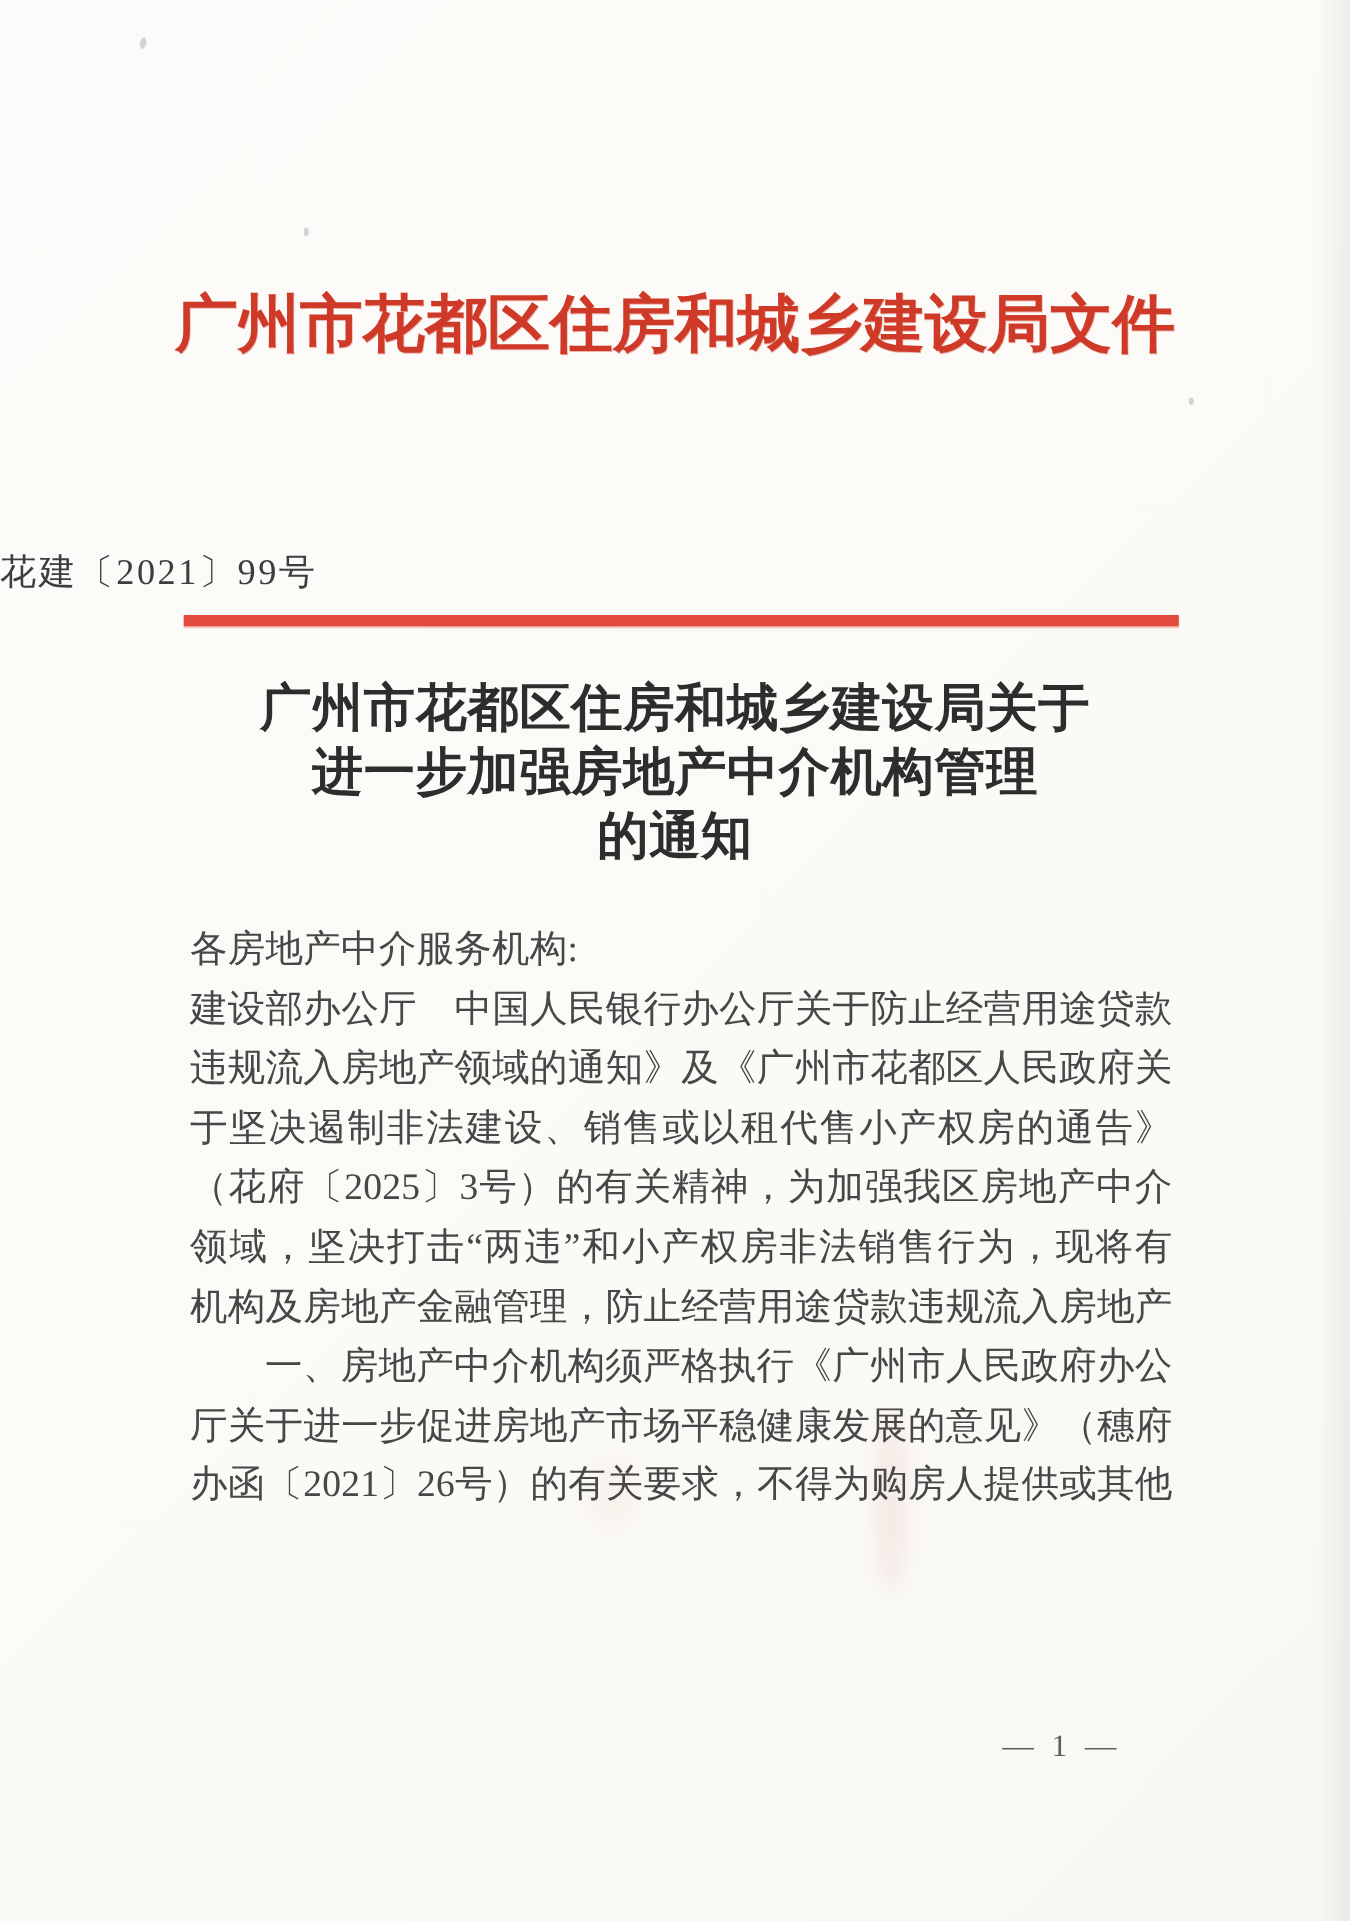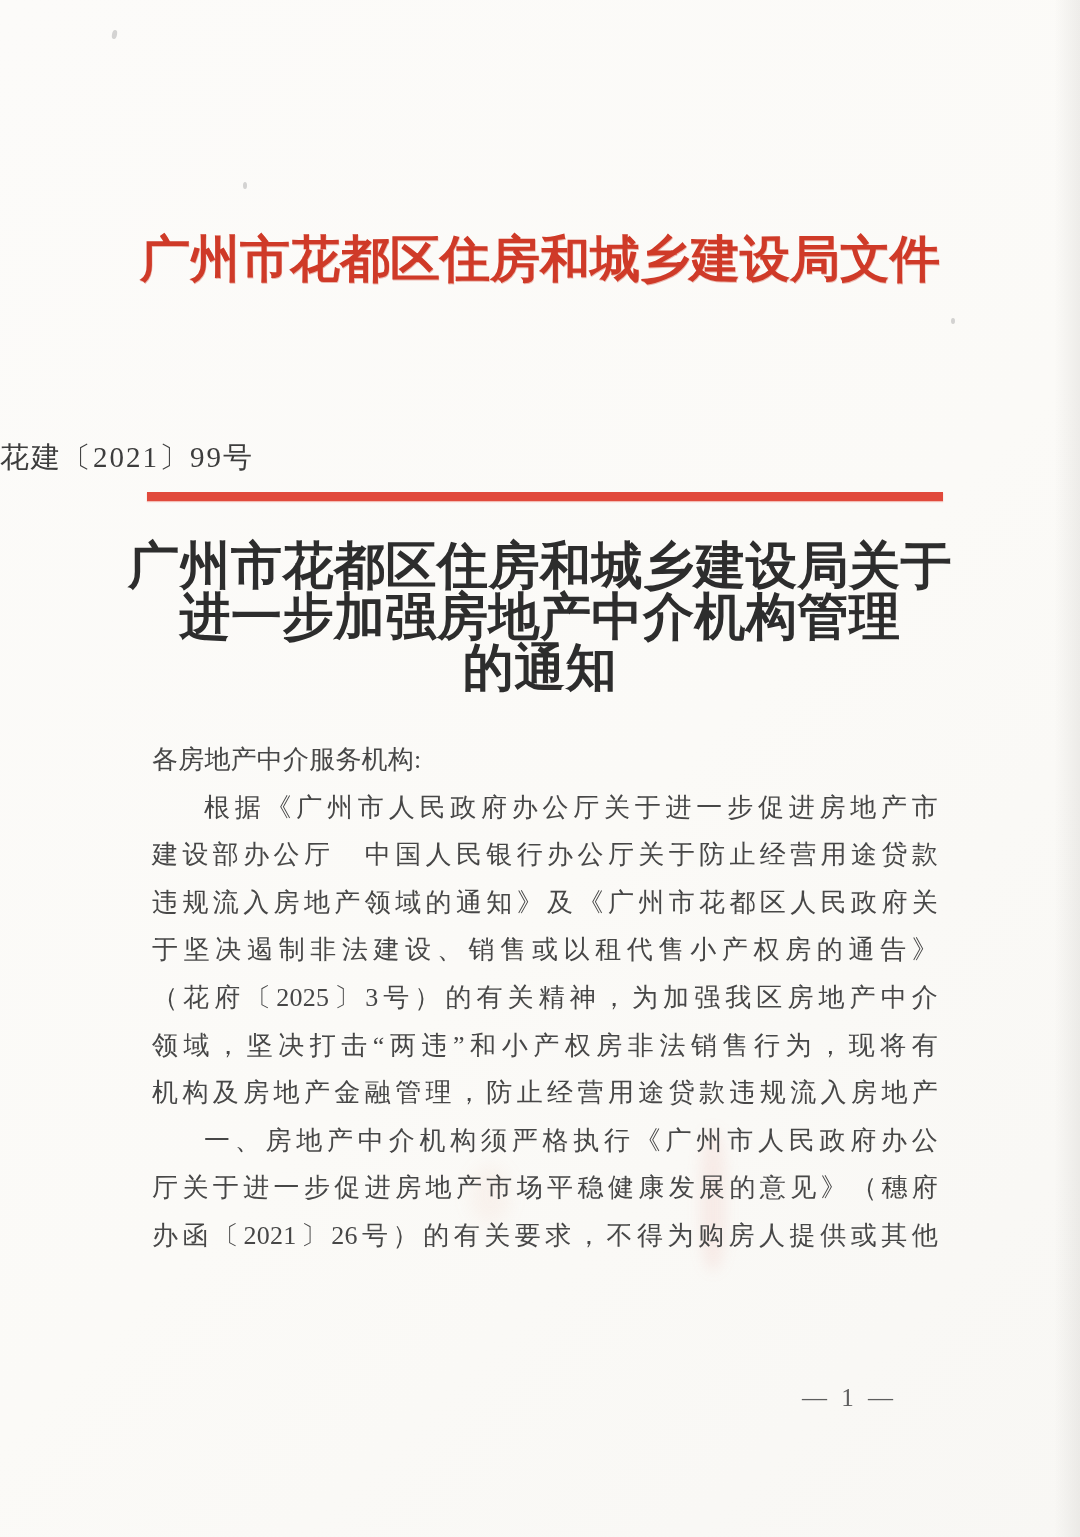--- a/index.html
+++ b/index.html
@@ -75,31 +75,31 @@
     width: 796px; height: 9px;
     background: #e14a3c;
     box-shadow: 0 1px 1px rgba(225,74,60,0.35);
   }
   .doc-title {
     position: absolute;
     left: 0; top: 541px;
     width: 100%;
     text-align: center;
     color: #2d2d2d;
-    font-size: 51px;
+    font-size: 41px;
     font-weight: 700;
     line-height: 51px;
     letter-spacing: 0.5px;
   }
   .body-block {
     position: absolute;
     left: 152px; top: 736px;
     width: 786px;
     color: #474747;
-    font-size: 26px;
+    font-size: 30px;
     font-family: Liberation Serif, serif;
   }
   .line {
     line-height: 47.6px;
     height: 47.6px;
     text-align: justify;
     text-align-last: justify;
     word-break: break-all;
     letter-spacing: 0.2px;
   }
@@ -136,21 +136,20 @@
   <div class="red-rule"></div>
 
   <div class="doc-title">
     <div>广州市花都区住房和城乡建设局关于</div>
     <div>进一步加强房地产中介机构管理</div>
     <div>的通知</div>
   </div>
 
   <div class="body-block">
     <div class="line short">各房地产中介服务机构:</div>
-    <div class="line indent">根据《广州市人民政府办公厅关于进一步促进房地产市</div>
     <div class="line">建设部办公厅　中国人民银行办公厅关于防止经营用途贷款</div>
     <div class="line">违规流入房地产领域的通知》及《广州市花都区人民政府关</div>
     <div class="line">于坚决遏制非法建设、销售或以租代售小产权房的通告》</div>
     <div class="line">（花府〔2025〕3号）的有关精神，为加强我区房地产中介</div>
     <div class="line">领域，坚决打击“两违”和小产权房非法销售行为，现将有</div>
     <div class="line">机构及房地产金融管理，防止经营用途贷款违规流入房地产</div>
     <div class="line indent">一、房地产中介机构须严格执行《广州市人民政府办公</div>
     <div class="line">厅关于进一步促进房地产市场平稳健康发展的意见》（穗府</div>
     <div class="line">办函〔2021〕26号）的有关要求，不得为购房人提供或其他</div>
   </div>

